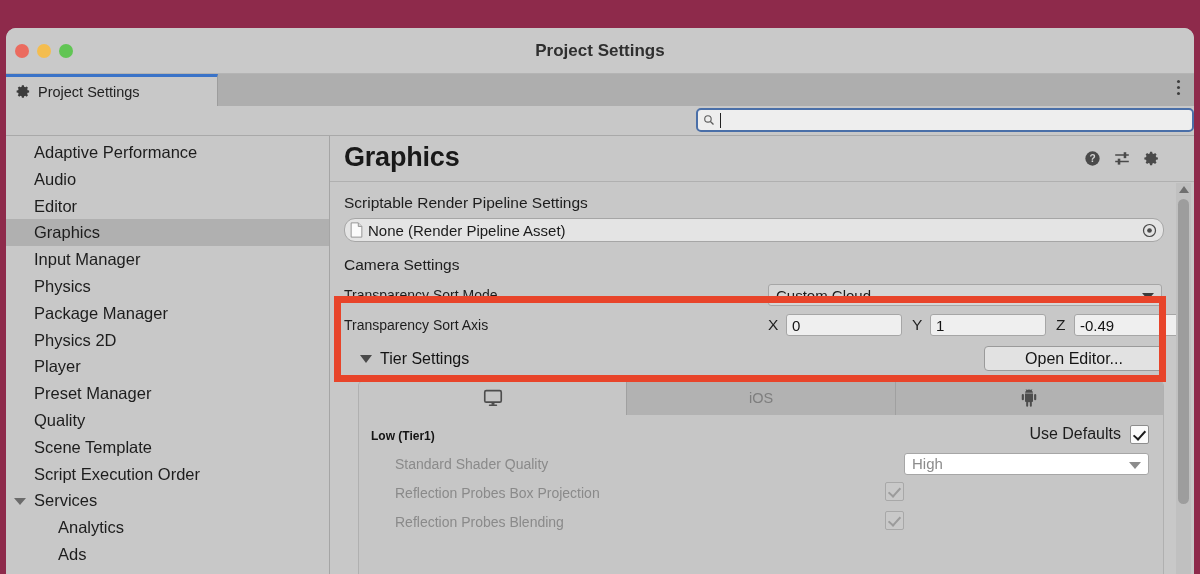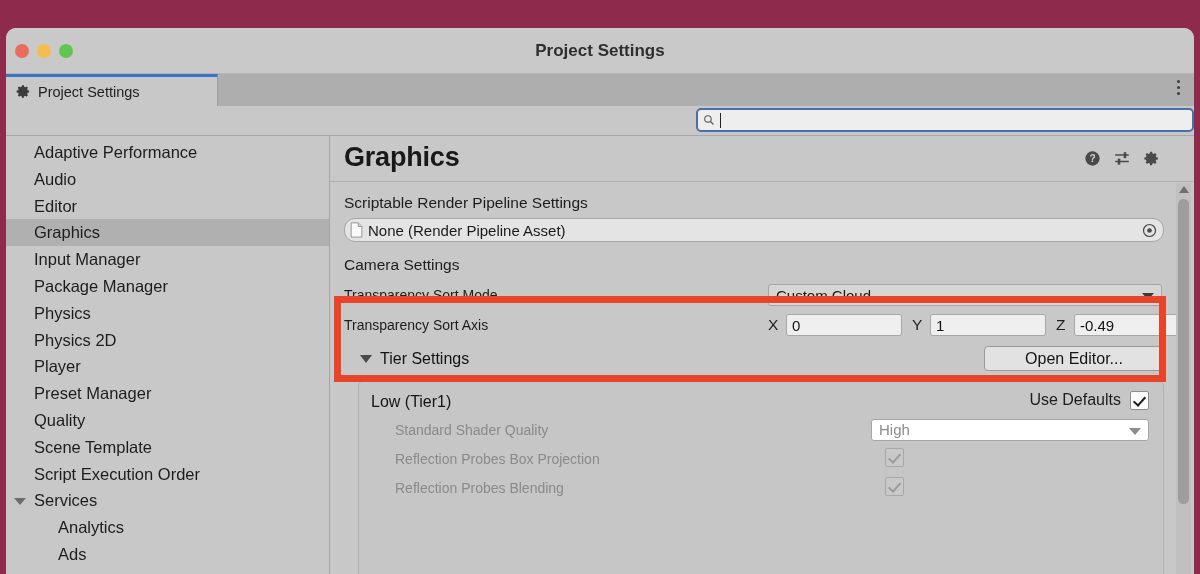--- a/index.html
+++ b/index.html
@@ -237,21 +237,21 @@
     font-size: 14.5px; color: #7e7e7e;
   }
   .plat-tab.active { background: #c6c6c6; color: #3b3b3b; }
   .plat-tab:last-child { border-right: none; }
   .plat-tab svg { display: block; }
 
   .tier-body { padding: 8px 14px 0 12px; }
   .tier-head {
     display: flex; align-items: center; position: relative; height: 26px;
   }
-  .tier-head .t-name { font-size: 16px; font-weight: normal; color: #141414; }
+  .tier-head .t-name { font-size: 12px; font-weight: bold; color: #141414; }
   .tier-head .t-def {
     position: absolute; right: 28px; top: 2px;
     font-size: 16px; color: #1d1d1d;
   }
   .cb {
     width: 19px; height: 19px;
     background: #fbfbfb;
     border: 1px solid #8d8d8d;
     border-radius: 2px;
     position: relative;
@@ -260,21 +260,21 @@
     content: "";
     position: absolute; left: 5px; top: 2px;
     width: 5px; height: 10px;
     border: solid #1b1b1b; border-width: 0 2.4px 2.4px 0;
     transform: rotate(42deg);
   }
   .cb.dim { background: #c9c9c9; border-color: #a8a8a8; }
   .cb.dim.checked::after { border-color: #9b9b9b; }
   .cb-right { position: absolute; right: 0; top: 2px; }
 
-  .trow { position: relative; display: flex; align-items: center; height: 29px; }
+  .trow { position: relative; display: flex; align-items: center; height: 29px; gap: 33px; }
   .trow .tval { position: absolute; left: 514px; top: 4px; }
 
   
   .scrollbar {
     position: absolute; right: 3px; top: 47px;
     width: 15px; height: 419px;
     background: #c0c0c0;
   }
   .sb-arrow {
     position: absolute; left: 50%; top: 3px; margin-left: -5px;
@@ -332,22 +332,22 @@
     </div>
 
     <div class="body">
 
       <div class="sidebar">
         <div class="nav-item"><span>Adaptive Performance</span></div>
         <div class="nav-item"><span>Audio</span></div>
         <div class="nav-item"><span>Editor</span></div>
         <div class="nav-item selected"><span>Graphics</span></div>
         <div class="nav-item"><span>Input Manager</span></div>
+        <div class="nav-item"><span>Physics</span></div>
         <div class="nav-item"><span>Package Manager</span></div>
-        <div class="nav-item"><span>Physics</span></div>
         <div class="nav-item"><span>Physics 2D</span></div>
         <div class="nav-item"><span>Player</span></div>
         <div class="nav-item"><span>Preset Manager</span></div>
         <div class="nav-item"><span>Quality</span></div>
         <div class="nav-item"><span>Scene Template</span></div>
         <div class="nav-item"><span>Script Execution Order</span></div>
         <div class="nav-item">
           <span class="tri"></span>
           <span>Services</span>
         </div>
@@ -423,20 +423,44 @@
 
           <div class="foldrow">
             <span class="tri"></span>
             <span class="flabel">Tier Settings</span>
             <div class="btn">
               <span>Open Editor...</span>
             </div>
           </div>
 
           <div class="tierbox">
+            <div class="plat-tabs">
+              <div class="plat-tab active">
+                <svg width="22" height="22" viewBox="0 0 24 24">
+                  <rect x="3" y="4" width="18" height="12.5" rx="1.6" fill="none" stroke="#4d4d4d" stroke-width="1.8"></rect>
+                  <rect x="10.4" y="16.5" width="3.2" height="3" fill="#4d4d4d"></rect>
+                  <rect x="7.4" y="19" width="9.2" height="1.8" rx="0.8" fill="#4d4d4d"></rect>
+                </svg>
+              </div>
+              <div class="plat-tab">
+                <span>iOS</span>
+              </div>
+              <div class="plat-tab">
+                <svg width="20" height="22" viewBox="0 0 24 24">
+                  <path fill="#4d4d4d" d="M7.2 6.6h9.6v9.1a1.3 1.3 0 01-1.3 1.3H8.5a1.3 1.3 0 01-1.3-1.3z"></path>
+                  <rect x="3.3" y="7.2" width="2.6" height="7.6" rx="1.3" fill="#4d4d4d"></rect>
+                  <rect x="18.1" y="7.2" width="2.6" height="7.6" rx="1.3" fill="#4d4d4d"></rect>
+                  <rect x="8.6" y="16.6" width="2.4" height="5.8" rx="1.2" fill="#4d4d4d"></rect>
+                  <rect x="13" y="16.6" width="2.4" height="5.8" rx="1.2" fill="#4d4d4d"></rect>
+                  <path fill="#4d4d4d" d="M7.3 5.6a4.8 4.8 0 019.4 0z"></path>
+                  <line x1="8.6" y1="1.7" x2="9.8" y2="3.6" stroke="#4d4d4d" stroke-width="1.1"></line>
+                  <line x1="15.4" y1="1.7" x2="14.2" y2="3.6" stroke="#4d4d4d" stroke-width="1.1"></line>
+                </svg>
+              </div>
+            </div>
 
             <div class="tier-body">
               <div class="tier-head">
                 <span class="t-name">Low (Tier1)</span>
                 <span class="t-def">Use Defaults</span>
                 <span class="cb checked cb-right"></span>
               </div>
 
               <div class="trow">
                 <span class="row-label dim">Standard Shader Quality</span>

